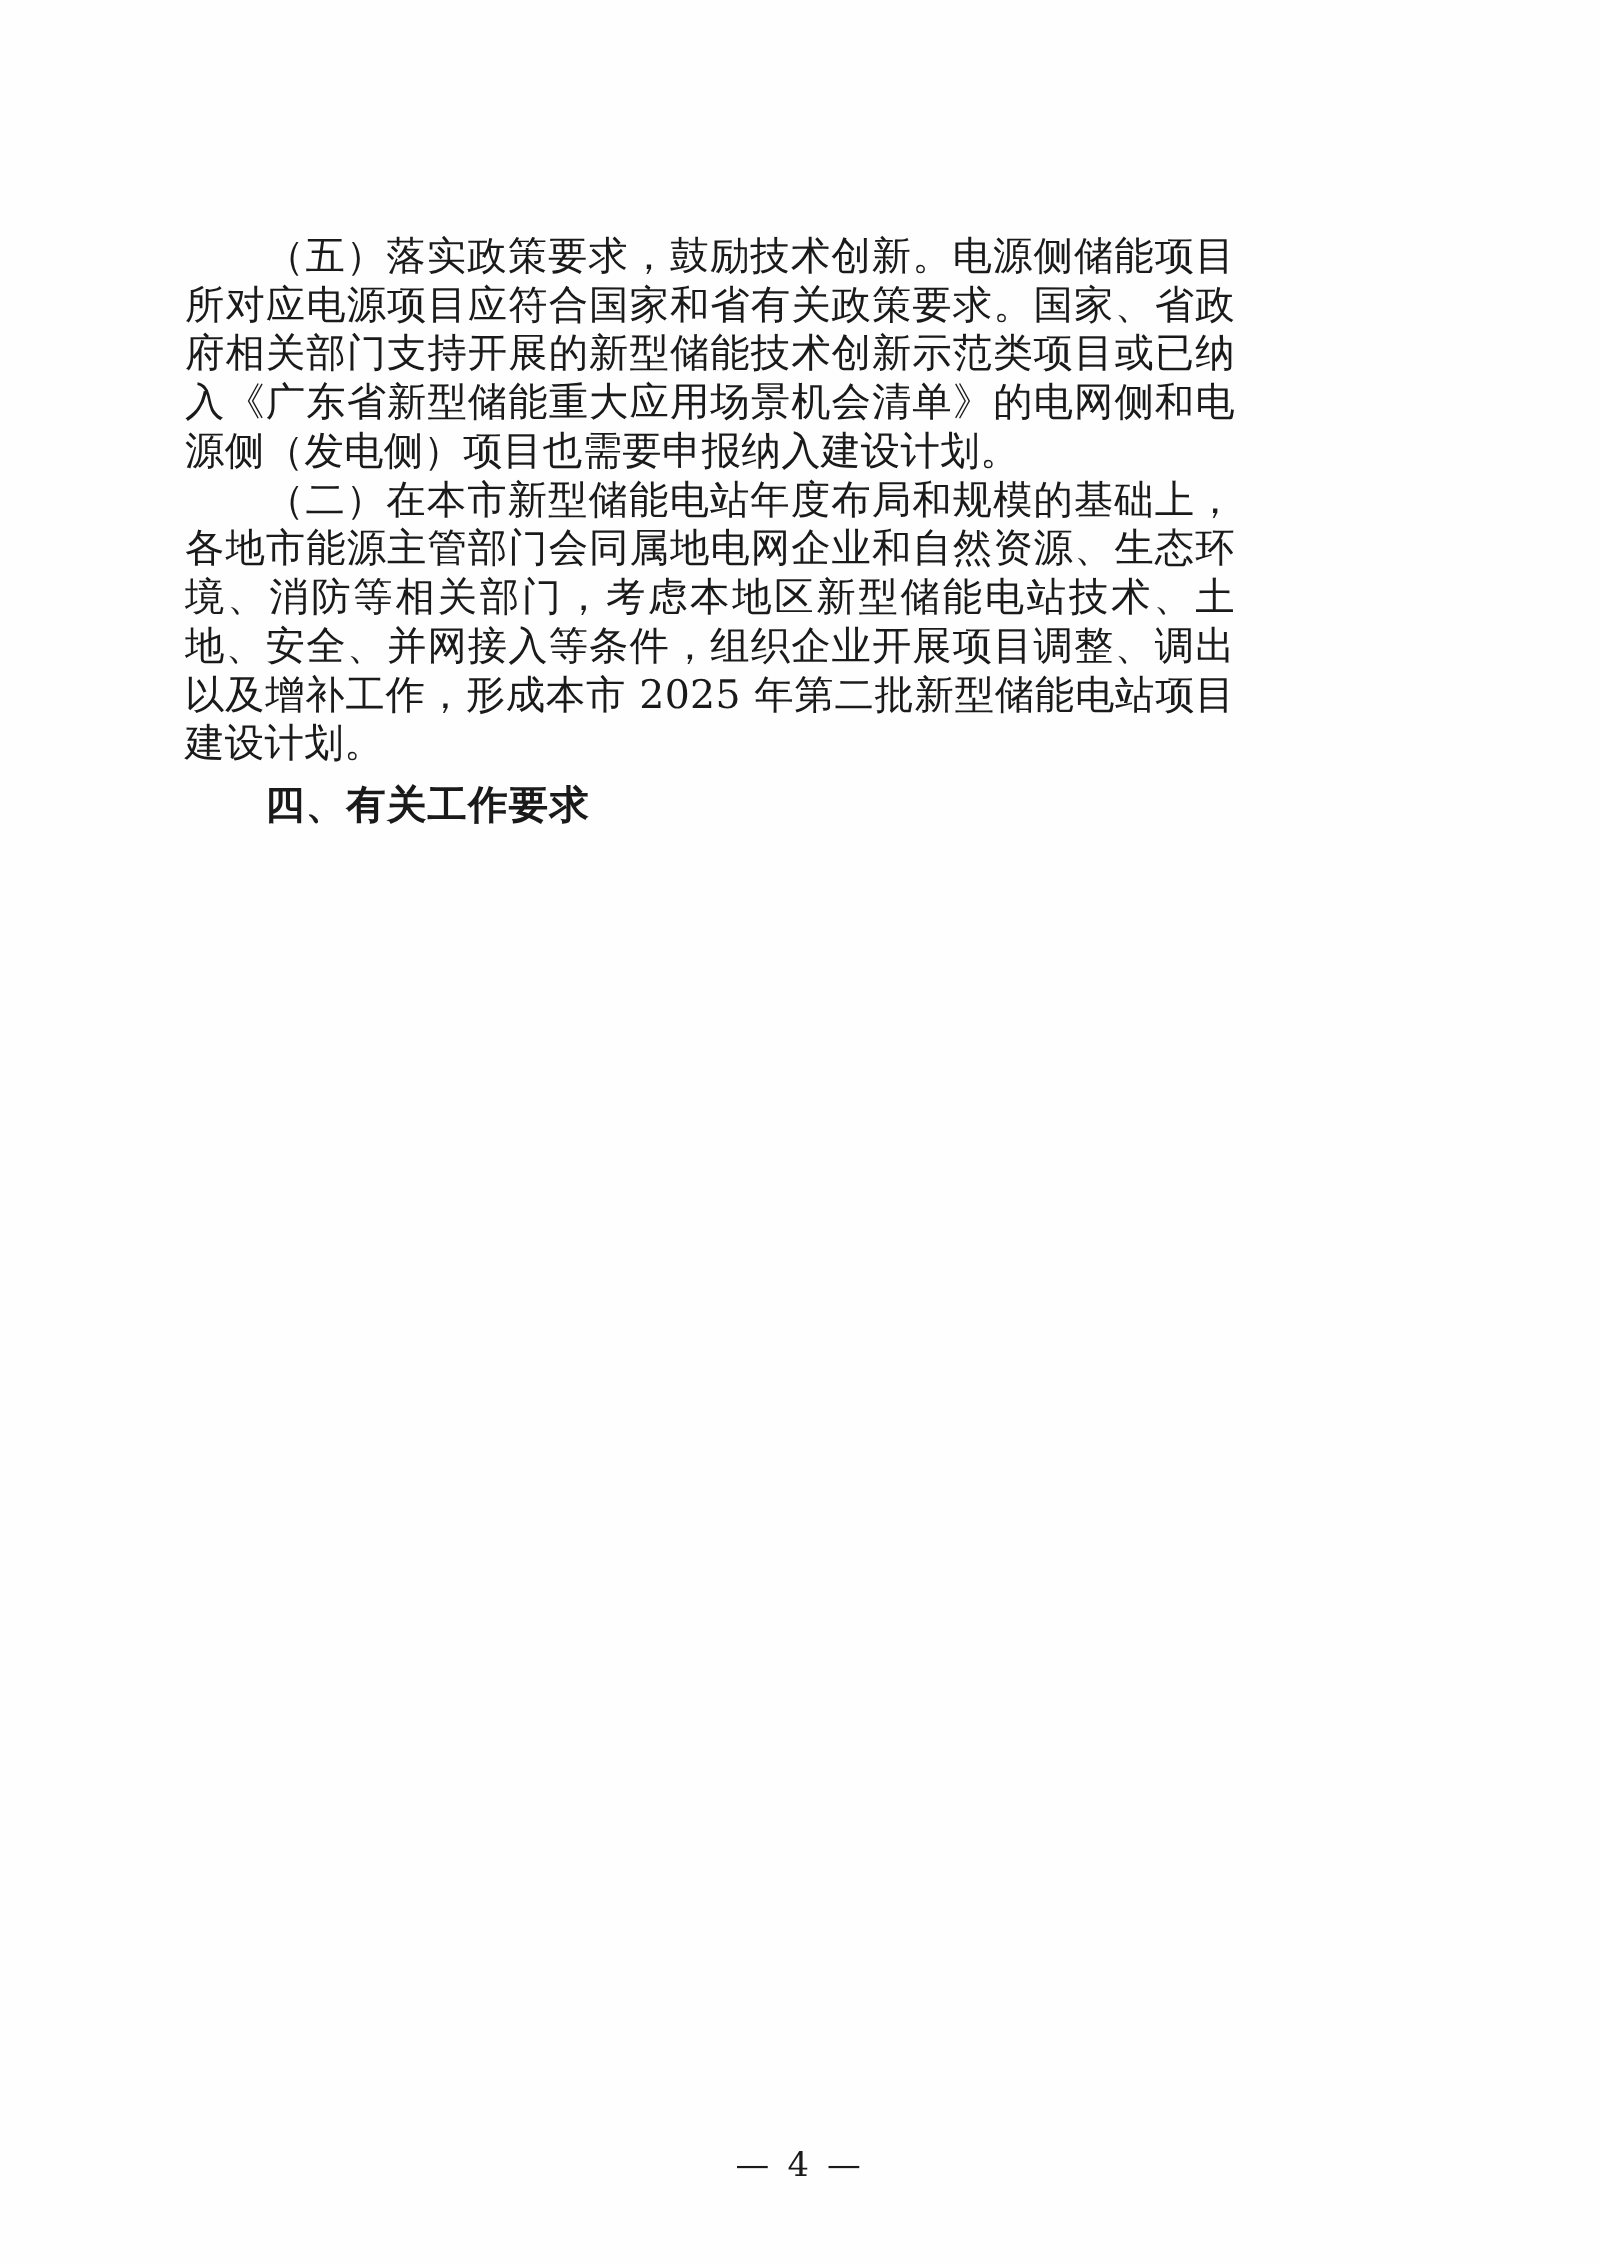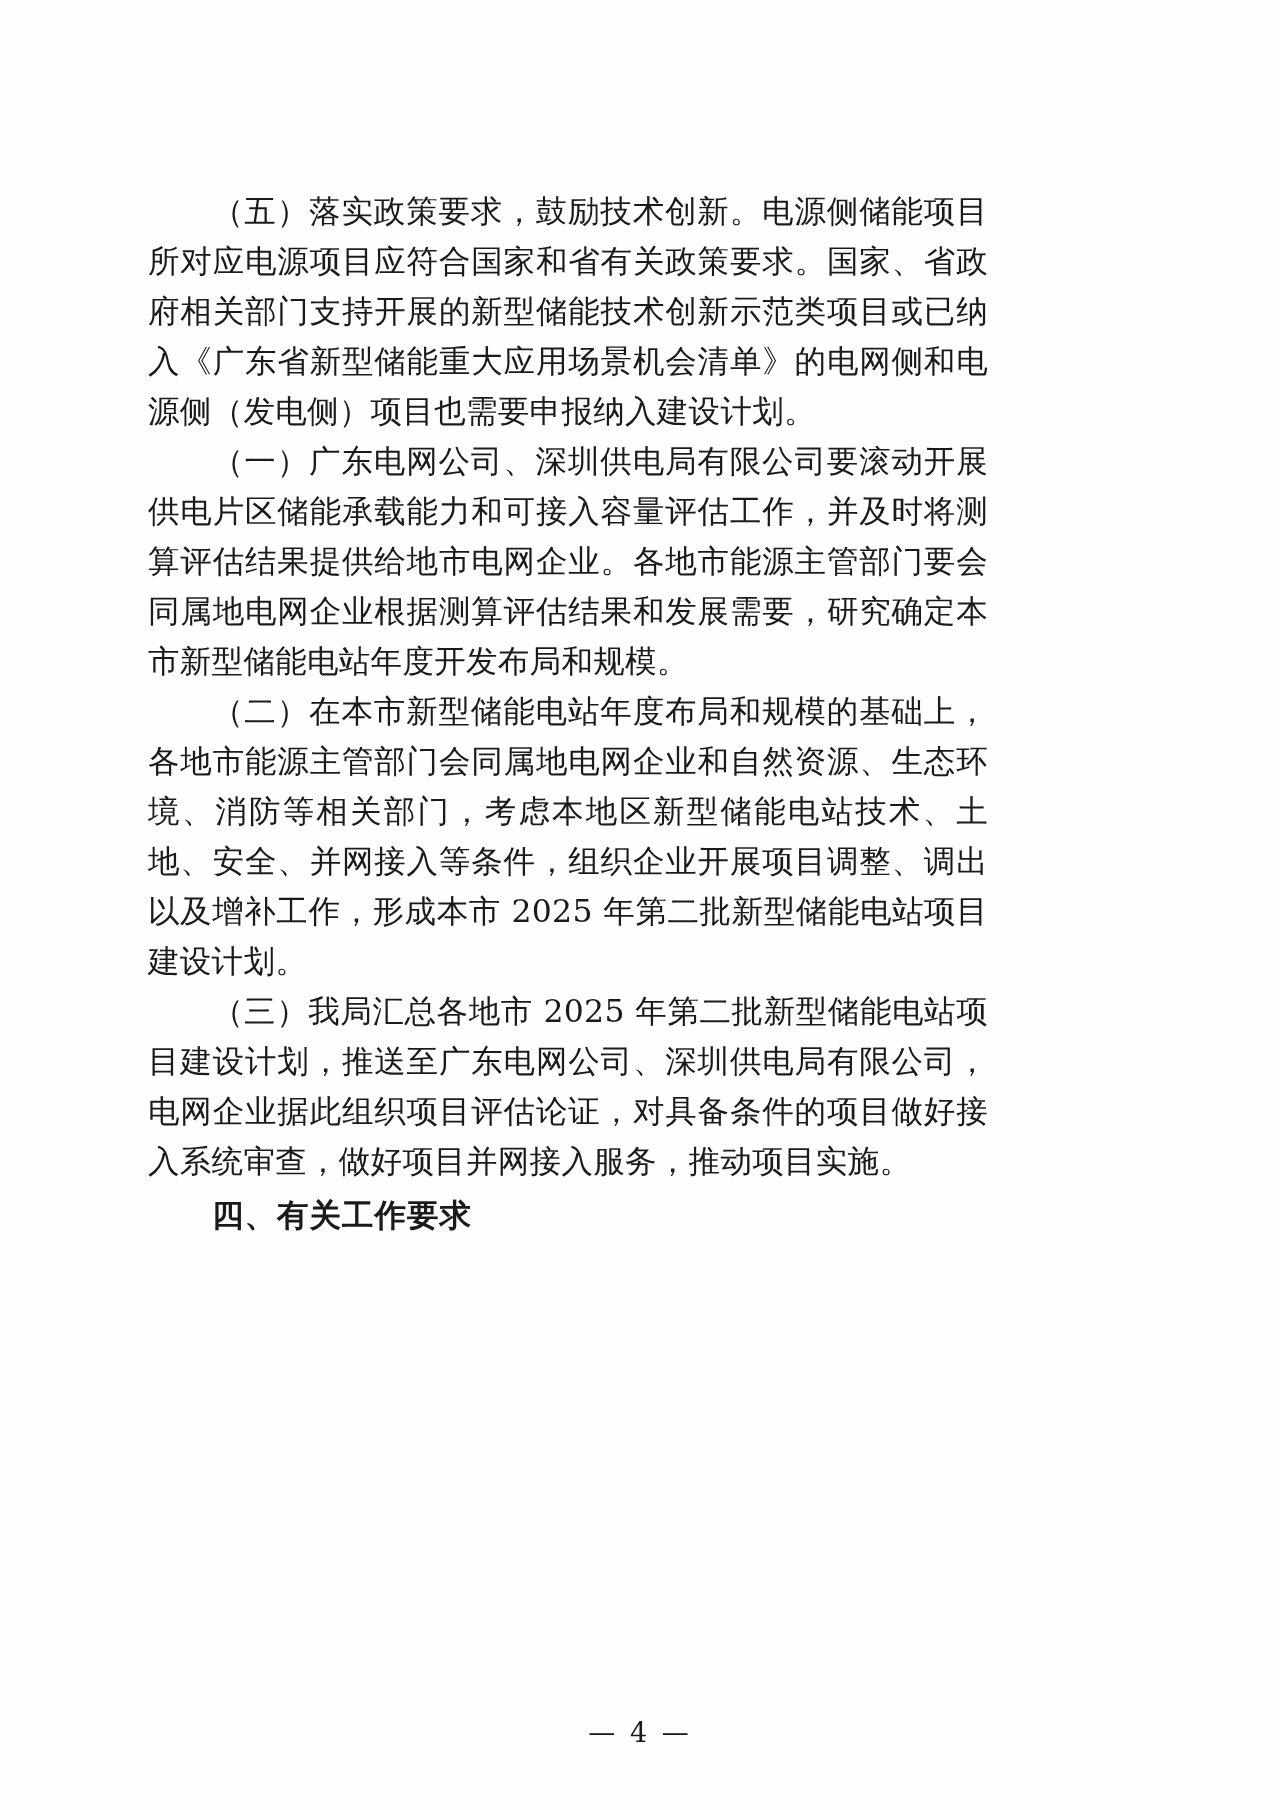--- a/index.html
+++ b/index.html
@@ -24,21 +24,21 @@
     background: #fefefe;
   }
   .content {
     position: absolute;
     top: 186px;
     left: 148px;
     width: 840px;
   }
   .para {
     font-size: 31.5px;
-    line-height: 50px;
+    line-height: 39px;
     text-align: justify;
     text-justify: inter-ideograph;
     margin: 0 0 0 0;
     letter-spacing: 0.3px;
     text-indent: 64px;
   }
   .heading {
     font-size: 31.5px;
     line-height: 59px;
     font-weight: bold;
@@ -58,19 +58,17 @@
     letter-spacing: 3px;
     color: #1a1a1a;
   }
 </style>
 </head>
 <body>
 
 <div class="page">
   <div class="content">
     <p class="para">（五）落实政策要求，鼓励技术创新。电源侧储能项目所对应电源项目应符合国家和省有关政策要求。国家、省政府相关部门支持开展的新型储能技术创新示范类项目或已纳入《广东省新型储能重大应用场景机会清单》的电网侧和电源侧（发电侧）项目也需要申报纳入建设计划。</p>
-    <p class="para">（一）广东电网公司、深圳供电局有限公司要滚动开展供电片区储能承载能力和可接入容量评估工作，并及时将测算评估结果提供给地市电网企业。各地市能源主管部门要会同属地电网企业根据测算评估结果和发展需要，研究确定本市新型储能电站年度开发布局和规模。</p>
     <p class="para">（二）在本市新型储能电站年度布局和规模的基础上，各地市能源主管部门会同属地电网企业和自然资源、生态环境、消防等相关部门，考虑本地区新型储能电站技术、土地、安全、并网接入等条件，组织企业开展项目调整、调出以及增补工作，形成本市 2025 年第二批新型储能电站项目建设计划。</p>
-    <p class="para">（三）我局汇总各地市 2025 年第二批新型储能电站项目建设计划，推送至广东电网公司、深圳供电局有限公司，电网企业据此组织项目评估论证，对具备条件的项目做好接入系统审查，做好项目并网接入服务，推动项目实施。</p>
     <h2 class="heading">四、有关工作要求</h2>
   </div>
   <div class="page-number">— 4 —</div>
 </div>
 
 </body></html>

